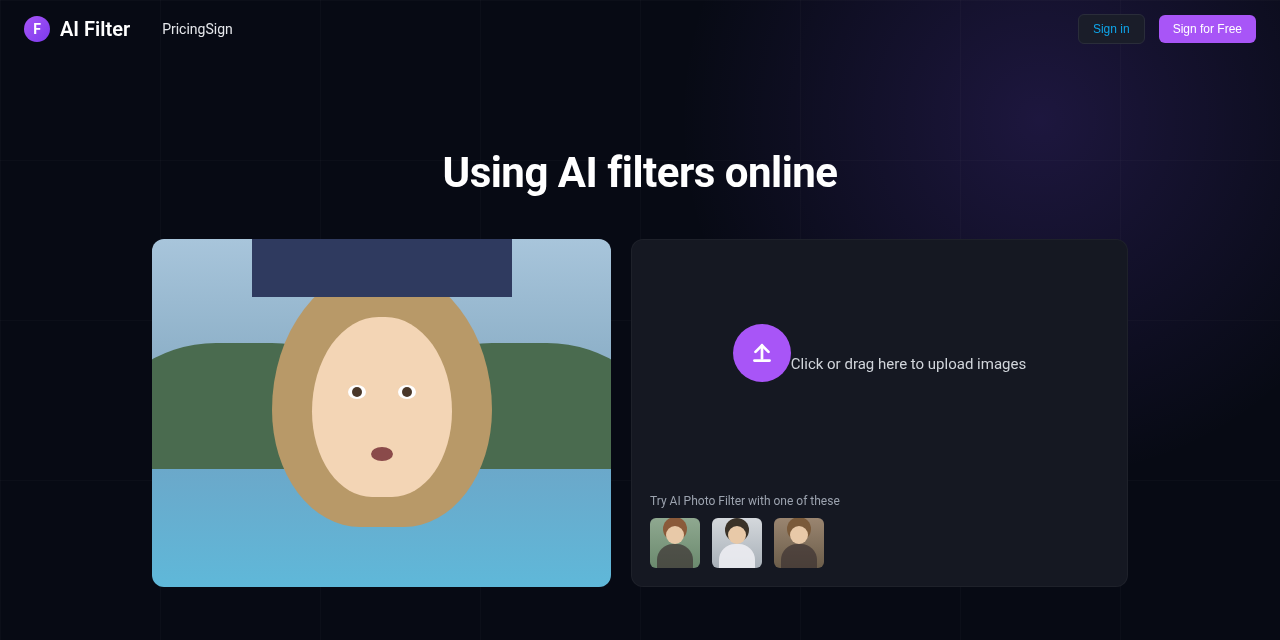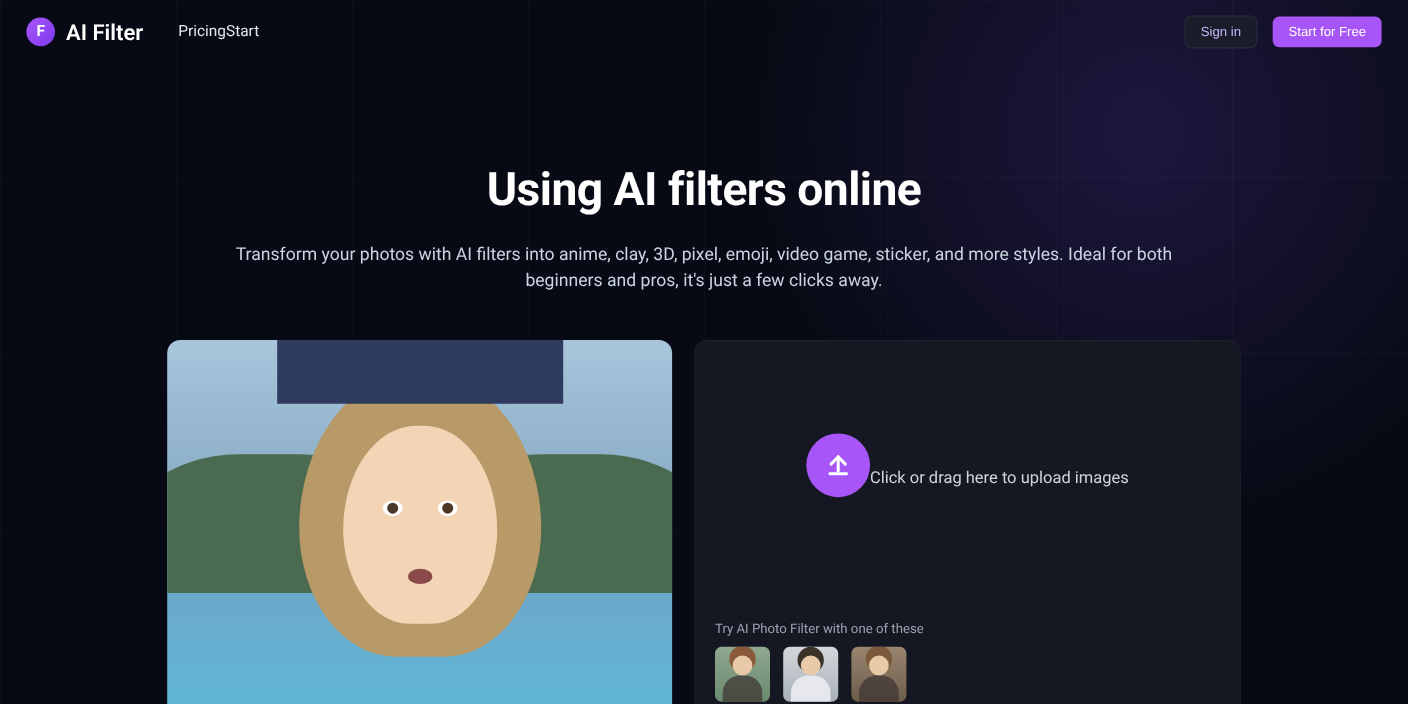--- a/index.html
+++ b/index.html
@@ -60,21 +60,21 @@
 }
 .header-right {
   margin-left: auto;
   display: flex;
   gap: 14px;
   align-items: center;
 }
 .btn-plain {
   background: #1a1d29;
   border: 1px solid #2a2d3a;
-  color: #c4b5fd;
+  color: #0ea5e9;
   font-size: 12px;
   padding: 7px 14px;
   border-radius: 6px;
   cursor: pointer;
 }
 .btn-primary {
   background: #a855f7;
   color: #fff;
   font-size: 12px;
   font-weight: 500;
@@ -253,31 +253,30 @@
 <div class="bg-glow"></div>
 <div class="grid-lines"></div>
 
 <header class="header">
   <div class="logo">
     <span>F</span>
   </div>
   <div class="brand">AI Filter</div>
   <nav class="nav">
     <a>Pricing</a>
-    <a>Start</a>
+    <a>Sign</a>
   </nav>
   <div class="header-right">
     <button class="btn-plain">Sign in</button>
-    <button class="btn-primary">Start for Free</button>
+    <button class="btn-primary">Sign for Free</button>
   </div>
 </header>
 
 <section class="hero">
   <h1>Using AI filters online</h1>
-  <p>Transform your photos with AI filters into anime, clay, 3D, pixel, emoji, video game, sticker, and more styles. Ideal for both beginners and pros, it's just a few clicks away.</p>
 </section>
 
 <div class="panels">
   <div class="panel demo-img">
     <div class="mountain left"></div>
     <div class="mountain right"></div>
     <div class="face">
       <div class="hair"></div>
       <div class="skin"></div>
       <div class="eye l"></div>

